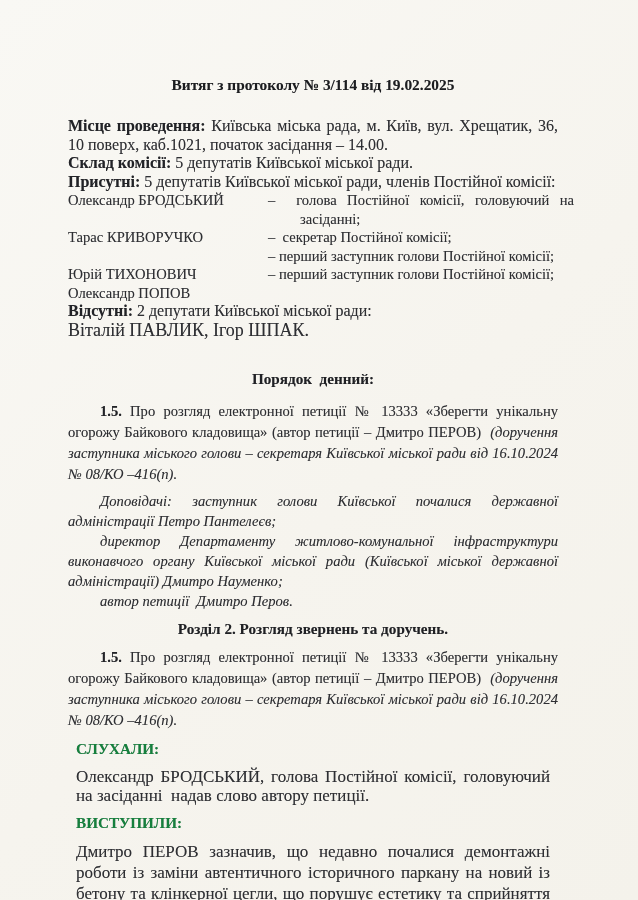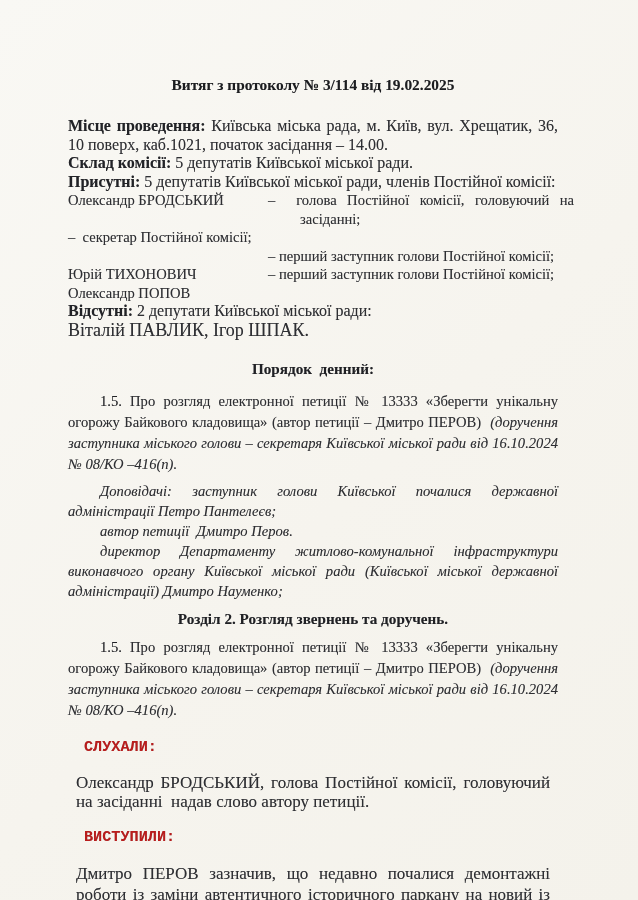--- a/index.html
+++ b/index.html
@@ -50,48 +50,47 @@
     text-indent: -32px;
     padding-left: 32px;
   }
   p.absent-names { margin: 0; font-size: 18px; line-height: 18.5px; }
   .center-heading {
     font-size: 15.2px;
     font-weight: bold;
     color: #1f2024;
     text-align: center;
     line-height: 20px;
-    margin: 20px 0 12px 0;
+    margin: 30px 0 12px 0;
   }
   .center-heading.section2 { margin: 8px 0 8px 0; }
   p.petition {
     margin: 0;
     font-size: 14.6px;
     line-height: 21px;
     text-align: justify;
     text-indent: 32px;
   }
-  p.petition .num { font-weight: normal; color: #222327; }
+  p.petition .num { font-weight: bold; color: #222327; }
   p.petition .note { font-style: italic; }
   .speakers { margin-top: 6px; }
   p.speaker {
     margin: 0;
     font-size: 14.6px;
     font-style: italic;
     line-height: 20px;
     text-align: justify;
     text-indent: 32px;
   }
   p.block-label {
-    margin: 16px;
+    margin: 8px;
     font-size: 15.2px;
     font-weight: bold;
-    color: #b91c1c;
+    color: #15803d;
     line-height: 20px;
-    font-family: Liberation Mono, monospace;
   }
   p.block-text {
     margin: 8px;
     font-size: 17px;
     line-height: 19px;
     text-align: justify;
   }
   p.block-text.spoke { line-height: 21px; }
 </style>
 </head>
@@ -106,20 +105,21 @@
   <p class="meta"><b class="inline-label">Склад комісії:</b><span> 5 депутатів Київської міської ради.</span></p>
 
   <p class="meta"><b class="inline-label">Присутні:</b><span> 5 депутатів Київської міської ради, членів Постійної комісії:</span></p>
 
   <div class="attendees">
     <div class="attendee-row">
       <span class="attendee-name">Олександр БРОДСЬКИЙ</span>
       <span class="attendee-role">–&nbsp; голова Постійної комісії, головуючий на засіданні;</span>
     </div>
     <div class="attendee-row">
+      <span class="attendee-name">Тарас КРИВОРУЧКО</span>
       <span class="attendee-role">–&nbsp; секретар Постійної комісії;</span>
     </div>
     <div class="attendee-row">
       <span class="attendee-name"></span>
       <span class="attendee-role">– перший заступник голови Постійної комісії;</span>
     </div>
     <div class="attendee-row">
       <span class="attendee-name">Юрій ТИХОНОВИЧ</span>
       <span class="attendee-role">– перший заступник голови Постійної комісії;</span>
     </div>
@@ -130,22 +130,22 @@
 
   <p class="meta"><b class="inline-label">Відсутні:</b><span> 2 депутати Київської міської ради:</span></p>
   <p class="absent-names">Віталій ПАВЛИК, Ігор ШПАК.</p>
 
   <h2 class="center-heading">Порядок&nbsp; денний:</h2>
 
   <p class="petition"><span class="num">1.5.</span><span> Про розгляд електронної петиції № 13333 «Зберегти унікальну огорожу Байкового кладовища» (автор петиції – Дмитро ПЕРОВ)&nbsp; </span><span class="note">(доручення заступника міського голови – секретаря Київської міської ради від 16.10.2024 № 08/КО –416(п).</span></p>
 
   <div class="speakers">
     <p class="speaker">Доповідачі: заступник голови Київської почалися державної адміністрації Петро Пантелеєв;</p>
+    <p class="speaker">директор Департаменту житлово-комунальної інфраструктури виконавчого органу Київської міської ради (Київської міської державної адміністрації) Дмитро Науменко;</p>
     <p class="speaker">автор петиції&nbsp; Дмитро Перов.</p>
-    <p class="speaker">директор Департаменту житлово-комунальної інфраструктури виконавчого органу Київської міської ради (Київської міської державної адміністрації) Дмитро Науменко;</p>
   </div>
 
   <h2 class="center-heading section2">Розділ 2. Розгляд звернень та доручень.</h2>
 
   <p class="petition"><span class="num">1.5.</span><span> Про розгляд електронної петиції № 13333 «Зберегти унікальну огорожу Байкового кладовища» (автор петиції – Дмитро ПЕРОВ)&nbsp; </span><span class="note">(доручення заступника міського голови – секретаря Київської міської ради від 16.10.2024 № 08/КО –416(п).</span></p>
 
   <p class="block-label">СЛУХАЛИ:</p>
   <p class="block-text">Олександр БРОДСЬКИЙ, голова Постійної комісії, головуючий на засіданні&nbsp; надав слово автору петиції.</p>
 
   <p class="block-label">ВИСТУПИЛИ:</p>

